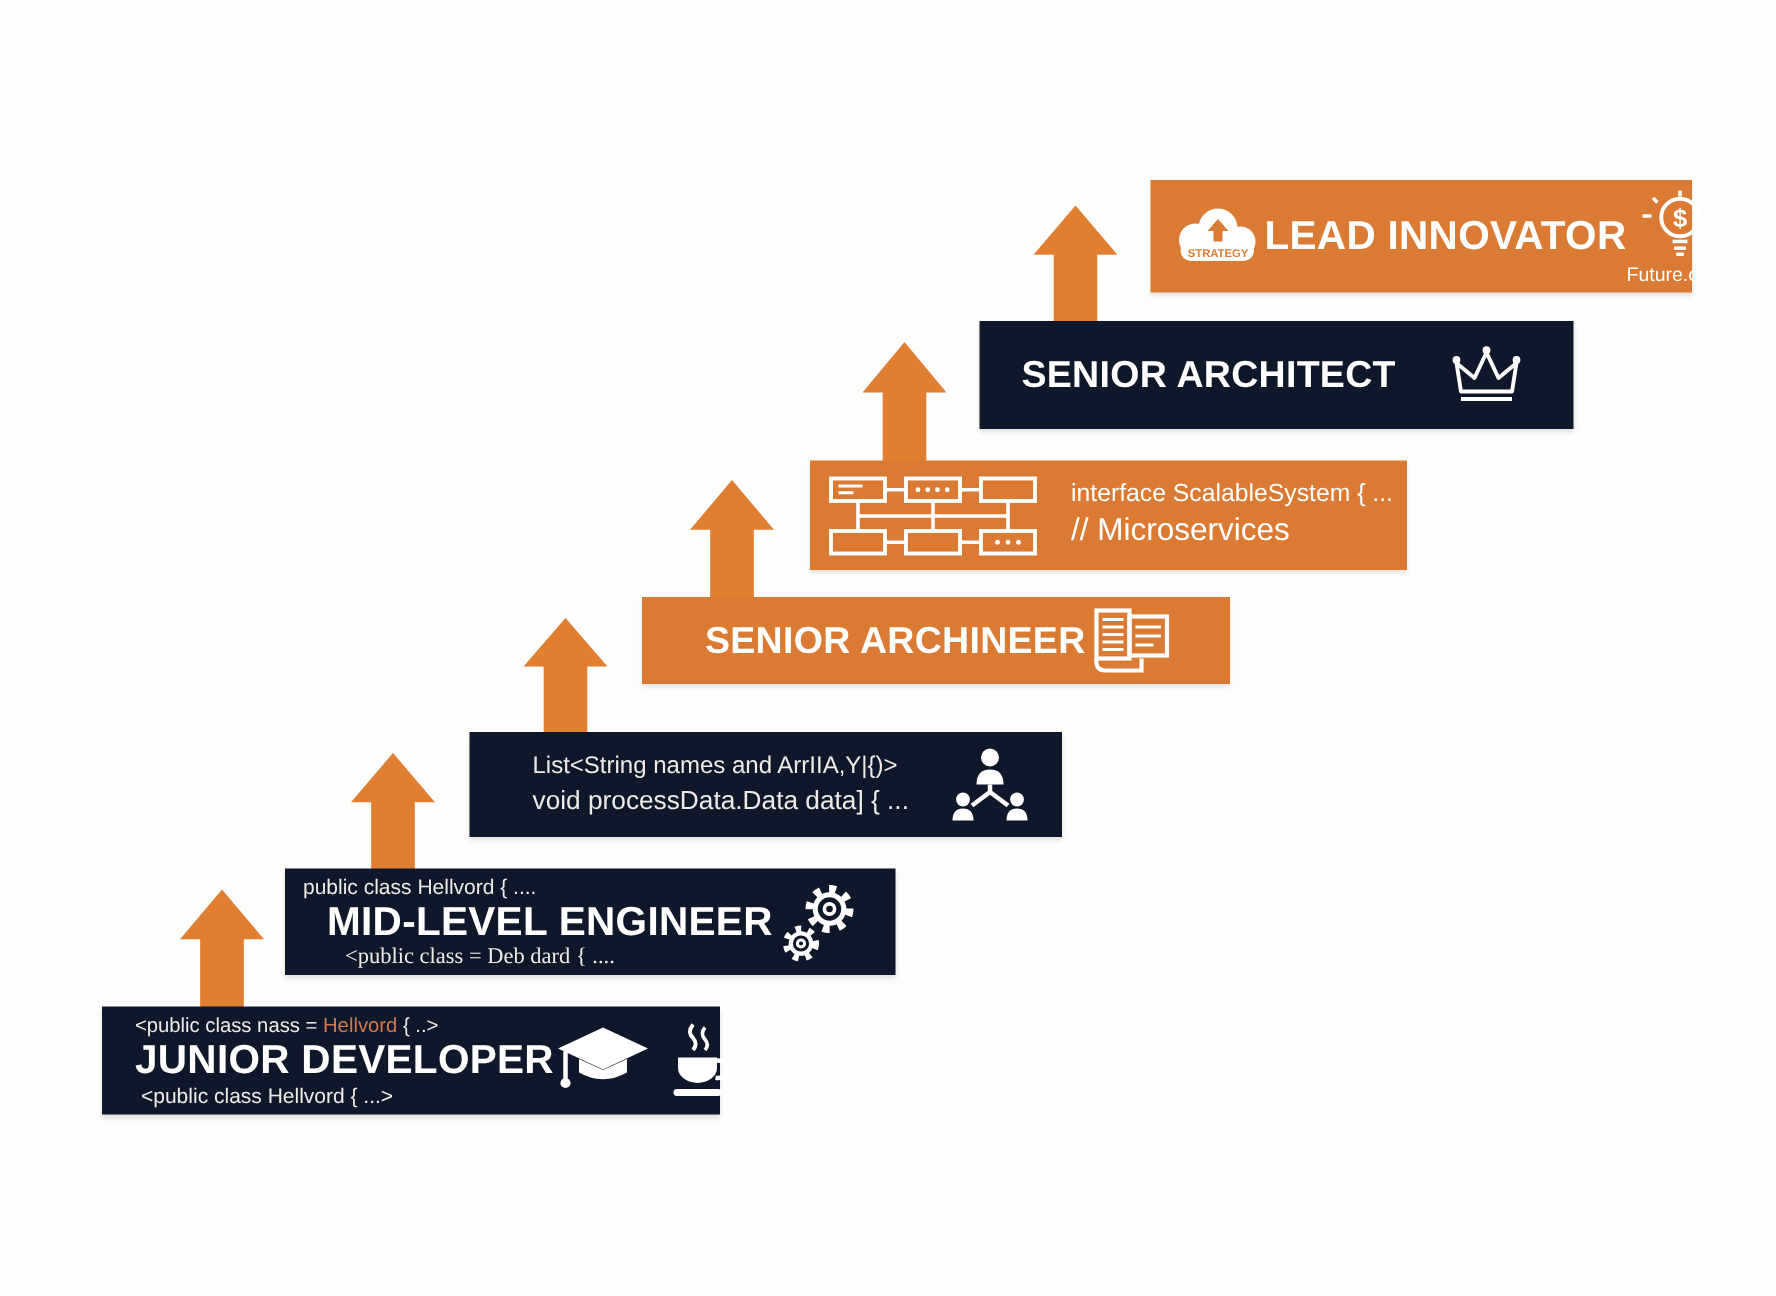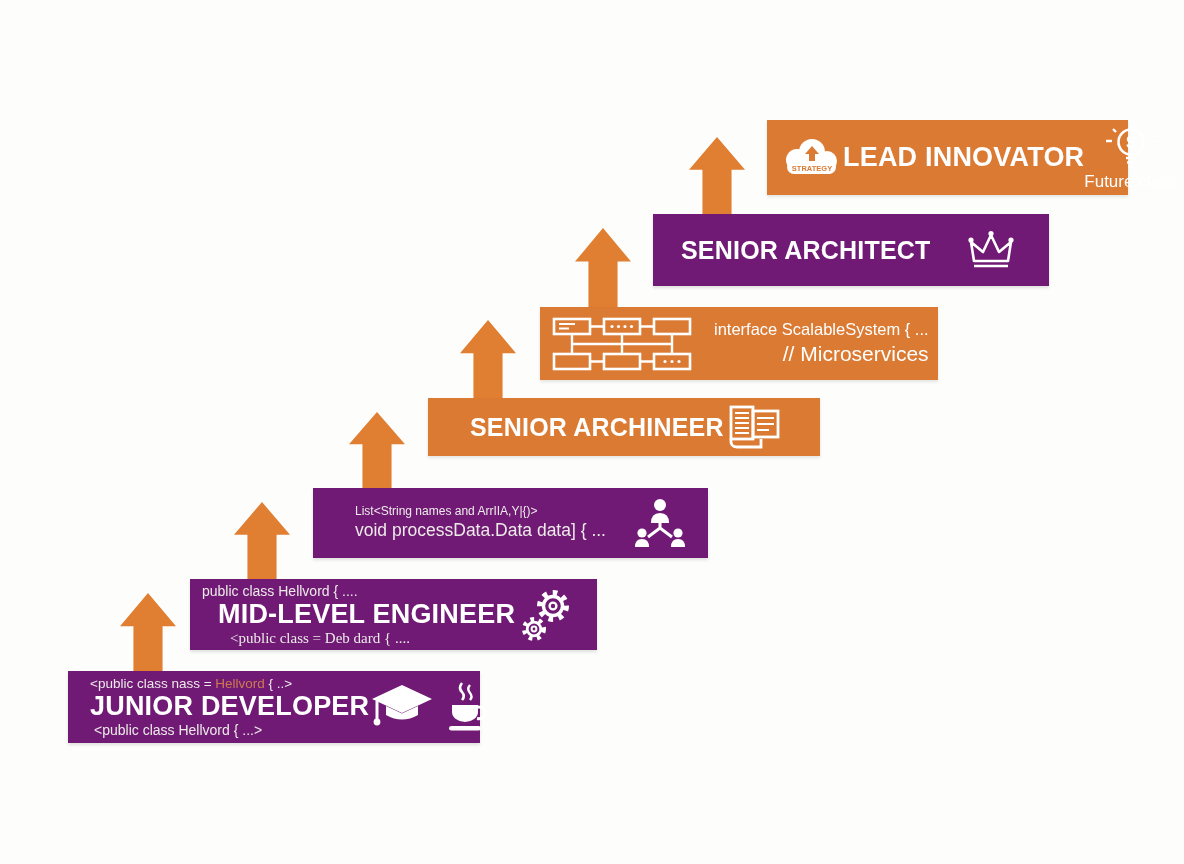--- a/index.html
+++ b/index.html
@@ -5,36 +5,36 @@
   html,body { margin:0; padding:0; background:#ffffff; }
   .canvas {
     position:relative; width:1184px; height:864px;
     background:#fdfdfc; overflow:hidden;
     font-family:"Liberation Sans", sans-serif;
   }
   .bar {
     position:absolute; box-sizing:border-box;
     display:flex; align-items:center; justify-content:space-between;
   }
-  .bar.dark   { background:#701a75; color:#f3f1ef; box-shadow:0 2px 3px rgba(0,0,0,0.12); }
+  .bar.dark   { background:#0f172a; color:#f3f1ef; box-shadow:0 2px 3px rgba(0,0,0,0.12); }
   .bar.orange { background:#db7a33; color:#ffffff; box-shadow:0 2px 3px rgba(0,0,0,0.10); }
   .arrow {
     position:absolute; background:#e07e31;
     clip-path: polygon(50% 0%, 100% 42%, 76% 42%, 76% 100%, 24% 100%, 24% 42%, 0% 42%);
   }
   .title { font-weight:700; letter-spacing:0.2px; white-space:nowrap; color:#ffffff; }
   .t27 { font-size:27px; }
   .t25 { font-size:25px; }
   .code { white-space:nowrap; color:#edebe8; }
   .bar.orange .code { color:#ffffff; }
   .hl { color:#cf7a4e; }
   .icons { display:flex; align-items:center; gap:12px; }
   svg { display:block; }
   .right-col { display:flex; flex-direction:column; align-items:center; }
-  .caption { font-size:17px; color:#ffffff; white-space:nowrap; margin-top:1px; }
+  .caption { font-size:13px; color:#ffffff; white-space:nowrap; margin-top:1px; }
   .textcol { display:flex; flex-direction:column; justify-content:center; }
 </style>
 </head>
 <body>
 
 <div class="canvas">
 
   <div class="arrow" style="left:120px;top:593px;width:56px;height:79px;"></div>
   <div class="arrow" style="left:234px;top:502px;width:56px;height:78px;"></div>
   <div class="arrow" style="left:349px;top:412px;width:56px;height:77px;"></div>
@@ -88,21 +88,21 @@
             <circle cx="15" cy="43" r="6.8" fill="none" stroke="#fff" stroke-width="2.8"></circle>
             <circle cx="15" cy="43" r="2.4" fill="none" stroke="#fff" stroke-width="2"></circle>
           </g>
         </svg>
       </span>
     </div>
   </div>
 
   <div class="bar dark" style="left:313px;top:488px;width:395px;height:70px;padding:0 20px 0 42px;">
     <div class="textcol" style="line-height:1.35;">
-      <div class="code" style="font-size:12px;">List&lt;String names and ArrIIA,Y|{)&gt;</div>
+      <div class="code" style="font-size:16px;">List&lt;String names and ArrIIA,Y|{)&gt;</div>
       <div class="code" style="font-size:17.5px;">void processData.Data data] { ...</div>
     </div>
     <div class="icons">
       <span>
         <svg width="56" height="52" viewBox="0 0 56 52">
           <circle cx="28" cy="8" r="6" fill="#fff"></circle>
           <path d="M19 26 q0 -10 9 -10 q9 0 9 10 z" fill="#fff"></path>
           <path d="M28 26 v5 M28 31 l-12 9 M28 31 l12 9" stroke="#fff" stroke-width="3" fill="none"></path>
           <circle cx="10" cy="36" r="4.6" fill="#fff"></circle>
           <path d="M3 50 q0 -8 7 -8 q7 0 7 8 z" fill="#fff"></path>
@@ -142,21 +142,21 @@
         <rect x="2" y="39" width="36" height="15" fill="none" stroke="#fff" stroke-width="2.6"></rect>
         <rect x="52" y="39" width="36" height="15" fill="none" stroke="#fff" stroke-width="2.6"></rect>
         <rect x="102" y="39" width="36" height="15" fill="none" stroke="#fff" stroke-width="2.6"></rect>
         <circle cx="113" cy="46.5" r="1.6" fill="#fff"></circle>
           <circle cx="120" cy="46.5" r="1.6" fill="#fff"></circle>
           <circle cx="127" cy="46.5" r="1.6" fill="#fff"></circle>
         <path d="M38 11.5 h14 M88 11.5 h14 M38 46.5 h14 M88 46.5 h14" stroke="#fff" stroke-width="2.4"></path>
         <path d="M20 19 v20 M70 19 v20 M120 19 v20 M20 29 h100" stroke="#fff" stroke-width="2.4"></path>
       </svg>
     </span>
-    <div class="textcol" style="line-height:1.35;margin-left:22px;align-items:flex-end;">
+    <div class="textcol" style="line-height:1.35;margin-left:22px;">
       <div class="code" style="font-size:16.5px;">interface ScalableSystem { ...</div>
       <div class="code" style="font-size:21px;">// Microservices</div>
     </div>
   </div>
 
   <div class="bar dark" style="left:653px;top:214px;width:396px;height:72px;padding:0 32px 0 28px;">
     <div class="title t25">SENIOR ARCHITECT</div>
     <div class="icons">
       <span>
         <svg width="52" height="44" viewBox="0 0 52 44">

